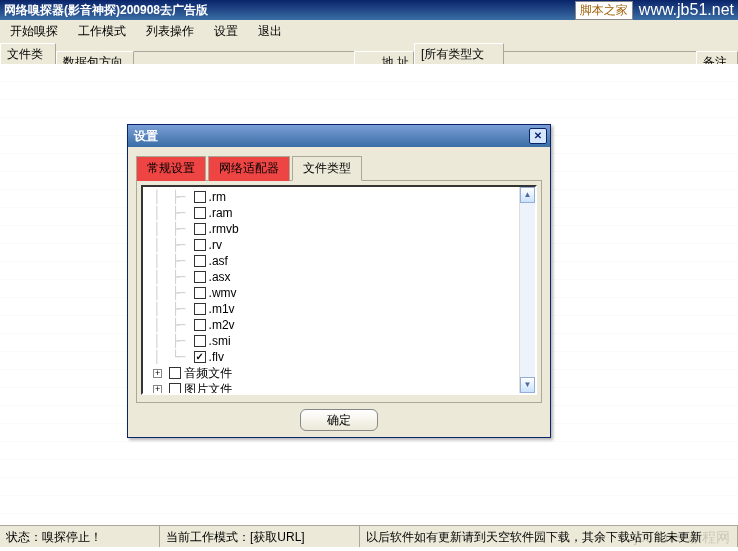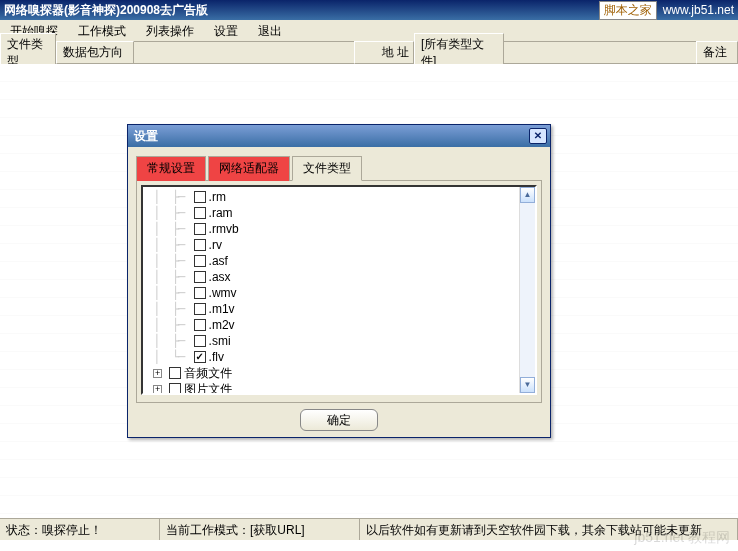--- a/index.html
+++ b/index.html
@@ -1,33 +1,33 @@
 <!DOCTYPE html>
 <html><head>
 <meta charset="utf-8">
 <style>
 * { box-sizing: border-box; margin: 0; padding: 0; font-family: "SimSun", "宋体", sans-serif; font-size: 12px; }
 body { background: #fff; width: 738px; height: 551px; overflow: hidden; position: relative; }
 .titlebar { background: linear-gradient(#0a246a, #3a6ea5); color: #fff; height: 20px; display: flex; align-items: center; justify-content: space-between; padding: 0 4px; }
 .titlebar-text { font-weight: bold; text-align: center; }
 .titlebar-right { display: flex; align-items: center; gap: 6px; }
 .site-label { background: #fff; color: #a16207; padding: 0 4px; border: 1px solid #888; }
-.site-url { color: #fff; font-size: 12px; }
-.menubar { background: #ece9d8; border-bottom: 1px solid #aca899; height: 22px; display: flex; }
+.site-url { color: #fff; font-size: 16px; }
+.menubar { background: #ece9d8; border-bottom: 1px solid #aca899; height: 32px; display: flex; }
 .menubar span { padding: 3px 10px; cursor: default; }
 .toolbar-row { background: #ece9d8; border-bottom: 1px solid #aca899; height: 22px; display: flex; align-items: center; }
 .col-header { border: 1px solid #fff; border-right-color: #aca899; border-bottom-color: #aca899; background: #ece9d8; padding: 2px 6px; display: inline-block; }
 .ch-filetype { width: 56px; }
 .ch-direction { width: 78px; }
 .ch-addr-lbl { width: 60px; text-align: right; padding-right: 4px; margin-left: 220px; }
 .ch-addr-val { width: 90px; }
 .ch-remark { width: 42px; margin-left: auto; }
 .main-area { position: absolute; top: 64px; left: 0; right: 0; bottom: 22px; background: #fff; }
 .main-area::before { content: ""; position: absolute; left: 0; right: 0; top: 0; bottom: 0; background: repeating-linear-gradient(to bottom, #fff 0, #fff 17px, #f5f5f5 17px, #f5f5f5 18px); opacity: .5; }
-.statusbar { position: absolute; bottom: 11px; left: 0; right: 0; height: 22px; background: #ece9d8; border-top: 1px solid #aca899; display: flex; }
+.statusbar { position: absolute; bottom: 4px; left: 0; right: 0; height: 22px; background: #ece9d8; border-top: 1px solid #aca899; display: flex; }
 .status-cell { border-right: 1px solid #aca899; padding: 3px 6px; }
 .sc1 { width: 160px; }
 .sc2 { width: 200px; }
 .sc3 { flex: 1; }
 .watermark { position: absolute; right: 8px; bottom: 4px; color: rgba(0,0,0,.15); font-size: 14px; font-family: Arial; pointer-events: none; }
 
 
 .dialog { position: absolute; left: 127px; top: 124px; width: 424px; height: 314px; background: #ece9d8; border: 1px solid #0a246a; box-shadow: 2px 2px 3px rgba(0,0,0,.3); }
 .dlg-title { background: linear-gradient(#7b9ed6, #3a6ea5); color: #fff; height: 22px; display: flex; align-items: center; justify-content: space-between; padding: 0 3px 0 6px; font-weight: bold; }
 .close-btn { width: 18px; height: 16px; background: #d6e6ff; border: 1px solid #0a246a; border-radius: 2px; font-size: 10px; line-height: 14px; text-align: center; color: #0a246a; font-weight: bold; cursor: default; }

